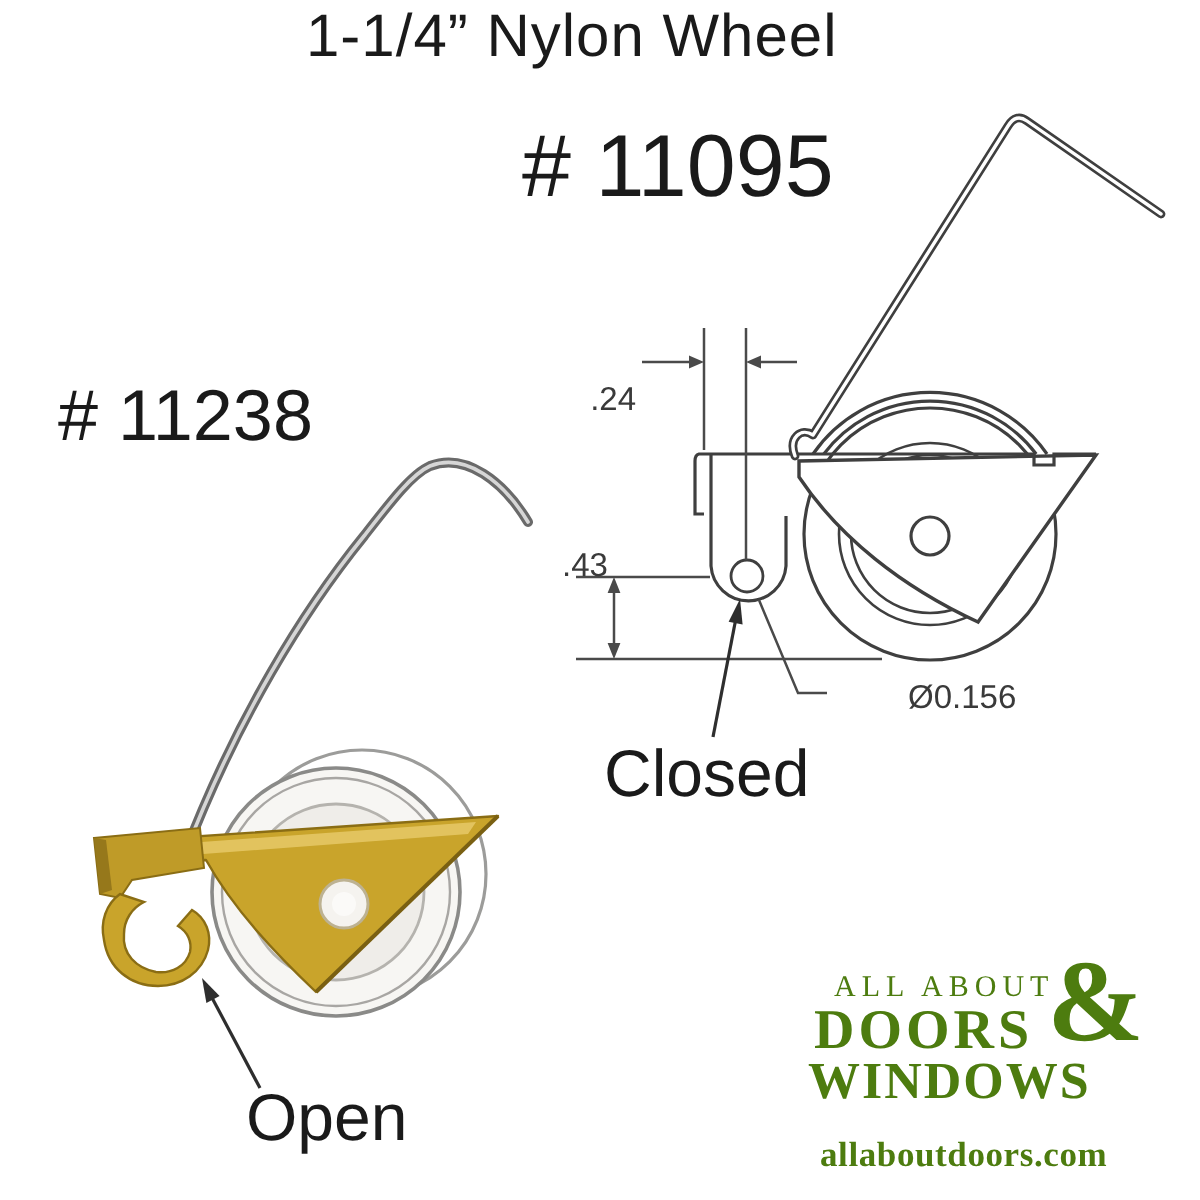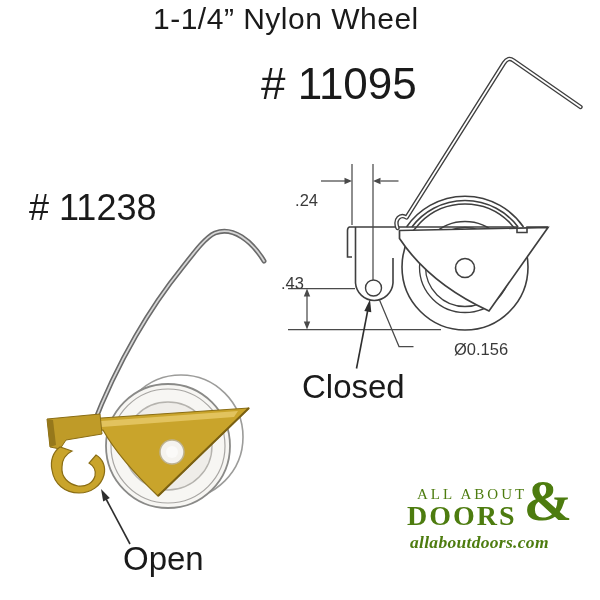--- a/index.html
+++ b/index.html
@@ -18,21 +18,21 @@
   .dim-height{left:281px;top:275px;width:37px;}
   .dim-hole{left:417px;top:341px;margin-left:37px;}
   
   .logo{position:absolute;left:404px;top:483px;width:166px;padding-top:3px;
         color:#4d7c0f;font-family:"Liberation Serif",serif;line-height:1;}
   .logo-l1{font-size:15px;letter-spacing:3px;padding-left:13px;line-height:17px;}
   .logo-amp{position:absolute;right:-2px;top:-11px;font-size:58px;font-weight:700;line-height:1;}
   .logo-l2{font-size:28px;font-weight:700;letter-spacing:2px;padding-left:3px;line-height:26px;}
   .logo-l3{font-size:26px;font-weight:700;letter-spacing:1px;line-height:24px;}
   .logo-l4{font-size:17.5px;font-weight:700;letter-spacing:.3px;padding-left:6px;
-           line-height:20px;margin-top:3px;font-style:italic;}
+           line-height:20px;margin-top:14px;}
 </style>
 </head>
 <body>
 
 <div class="canvas">
 
   <svg width="600" height="600" viewBox="0 0 600 600">
 
     <g>
 
@@ -126,16 +126,17 @@
   <div class="lbl state-closed">Closed</div>
 
   <div class="lbl dim dim-offset">.24</div>
   <div class="lbl dim dim-height">.43</div>
   <div class="lbl dim dim-hole">Ø0.156</div>
 
   <div class="logo">
     <div class="logo-l1">ALL ABOUT</div>
     <div class="logo-amp">&amp;</div>
     <div class="logo-l2">DOORS</div>
+    <div class="logo-l3">WINDOWS</div>
     <div class="logo-l4">allaboutdoors.com</div>
   </div>
 
 </div>
 
 </body></html>

